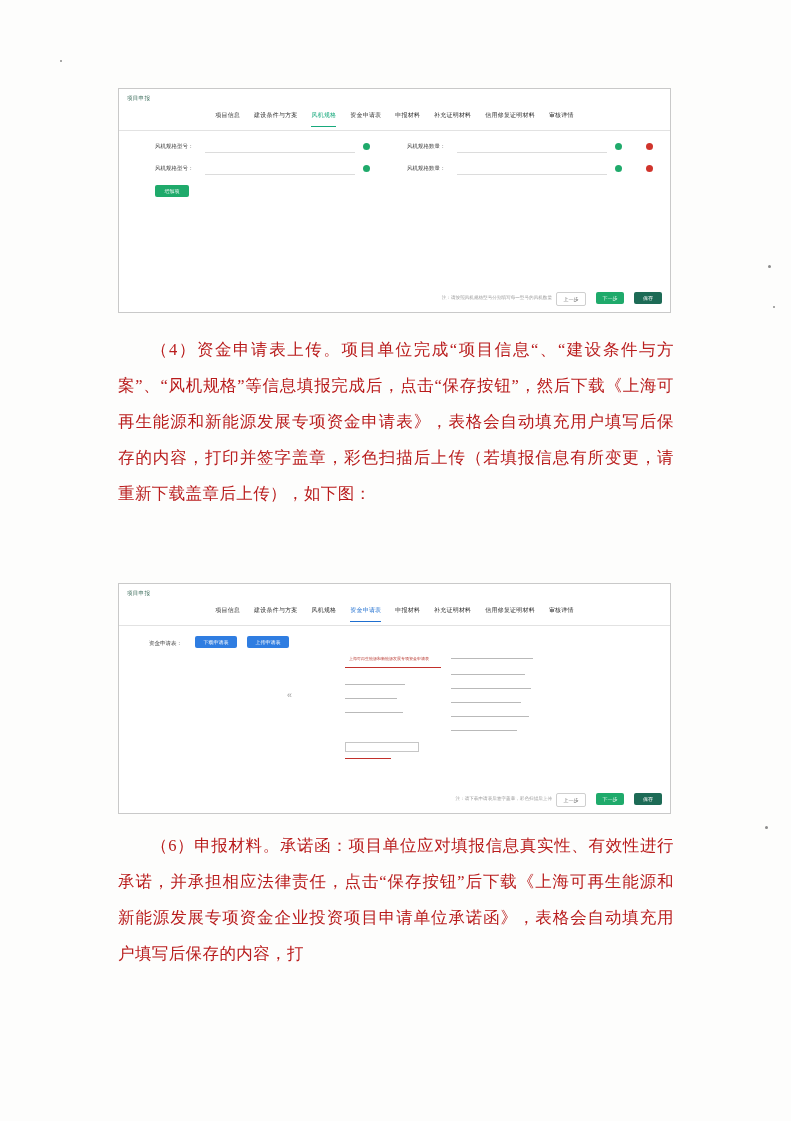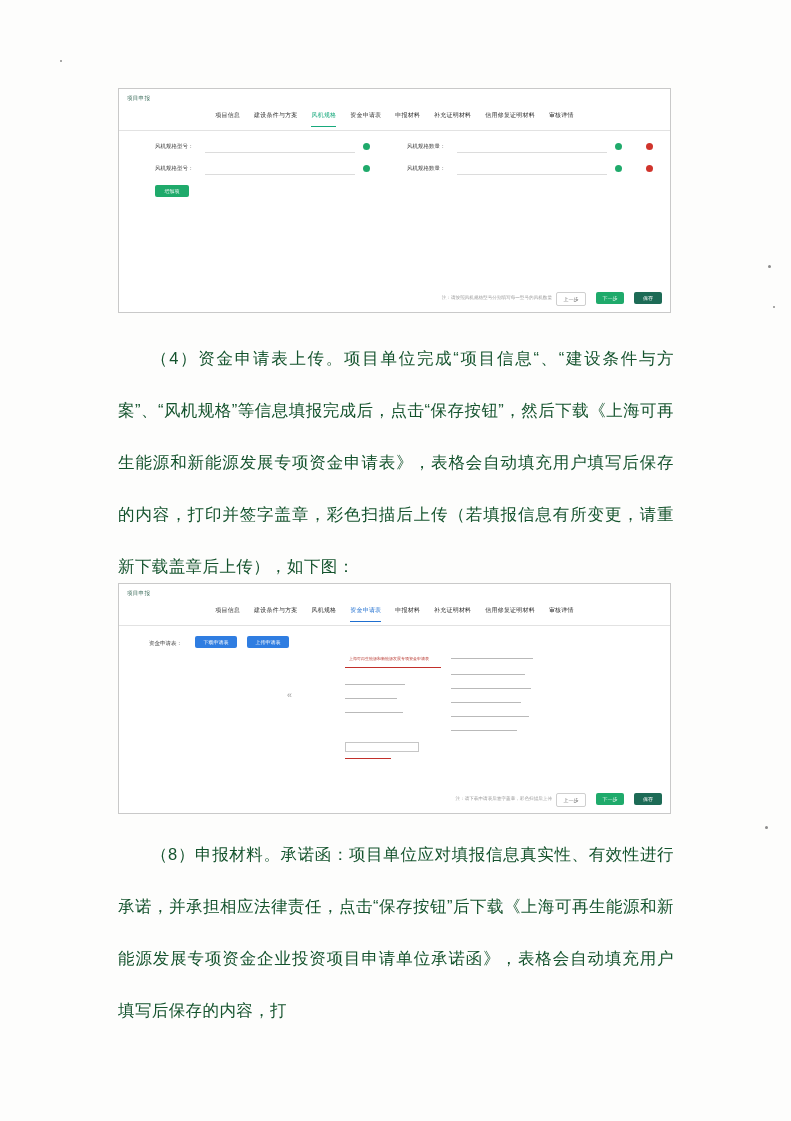--- a/index.html
+++ b/index.html
@@ -234,24 +234,24 @@
     font-size: 9px;
     color: #9a9a9a;
     font-family: "Liberation Sans", sans-serif;
   }
 
   
   .para {
     position: absolute;
     left: 118px;
     width: 556px;
-    font-family: Liberation Sans, sans-serif;
+    font-family: Liberation Serif, serif;
     font-size: 16.5px;
-    line-height: 52px;
-    color: #14532d;
+    line-height: 36px;
+    color: #b91c1c;
     text-align: justify;
     letter-spacing: .4px;
   }
   .para.p1 { top: 332px; }
   .para.p2 { top: 828px; }
   .para .indent { text-indent: 2em; display: block; }
 
   
   .speck {
     position: absolute;
@@ -360,21 +360,21 @@
 
     <div class="footbar">
       <div class="foot-note">注：请下载申请表后签字盖章，彩色扫描后上传</div>
       <div class="fbtn fbtn-ghost">上一步</div>
       <div class="fbtn fbtn-primary">下一步</div>
       <div class="fbtn fbtn-dark">保存</div>
     </div>
   </div>
 
   <div class="para p2">
-    <span class="indent">（8）申报材料。承诺函：项目单位应对填报信息真实性、有效性进行承诺，并承担相应法律责任，点击“保存按钮”后下载《上海可再生能源和新能源发展专项资金企业投资项目申请单位承诺函》，表格会自动填充用户填写后保存的内容，打</span>
+    <span class="indent">（6）申报材料。承诺函：项目单位应对填报信息真实性、有效性进行承诺，并承担相应法律责任，点击“保存按钮”后下载《上海可再生能源和新能源发展专项资金企业投资项目申请单位承诺函》，表格会自动填充用户填写后保存的内容，打</span>
   </div>
 
   <div class="speck" style="left:768px; top:265px; width:3px; height:3px;"></div>
   <div class="speck" style="left:773px; top:306px; width:2px; height:2px;"></div>
   <div class="speck" style="left:765px; top:826px; width:3px; height:3px;"></div>
   <div class="speck" style="left:60px; top:60px; width:2px; height:2px;"></div>
 
 </div>
 
 </body></html>

